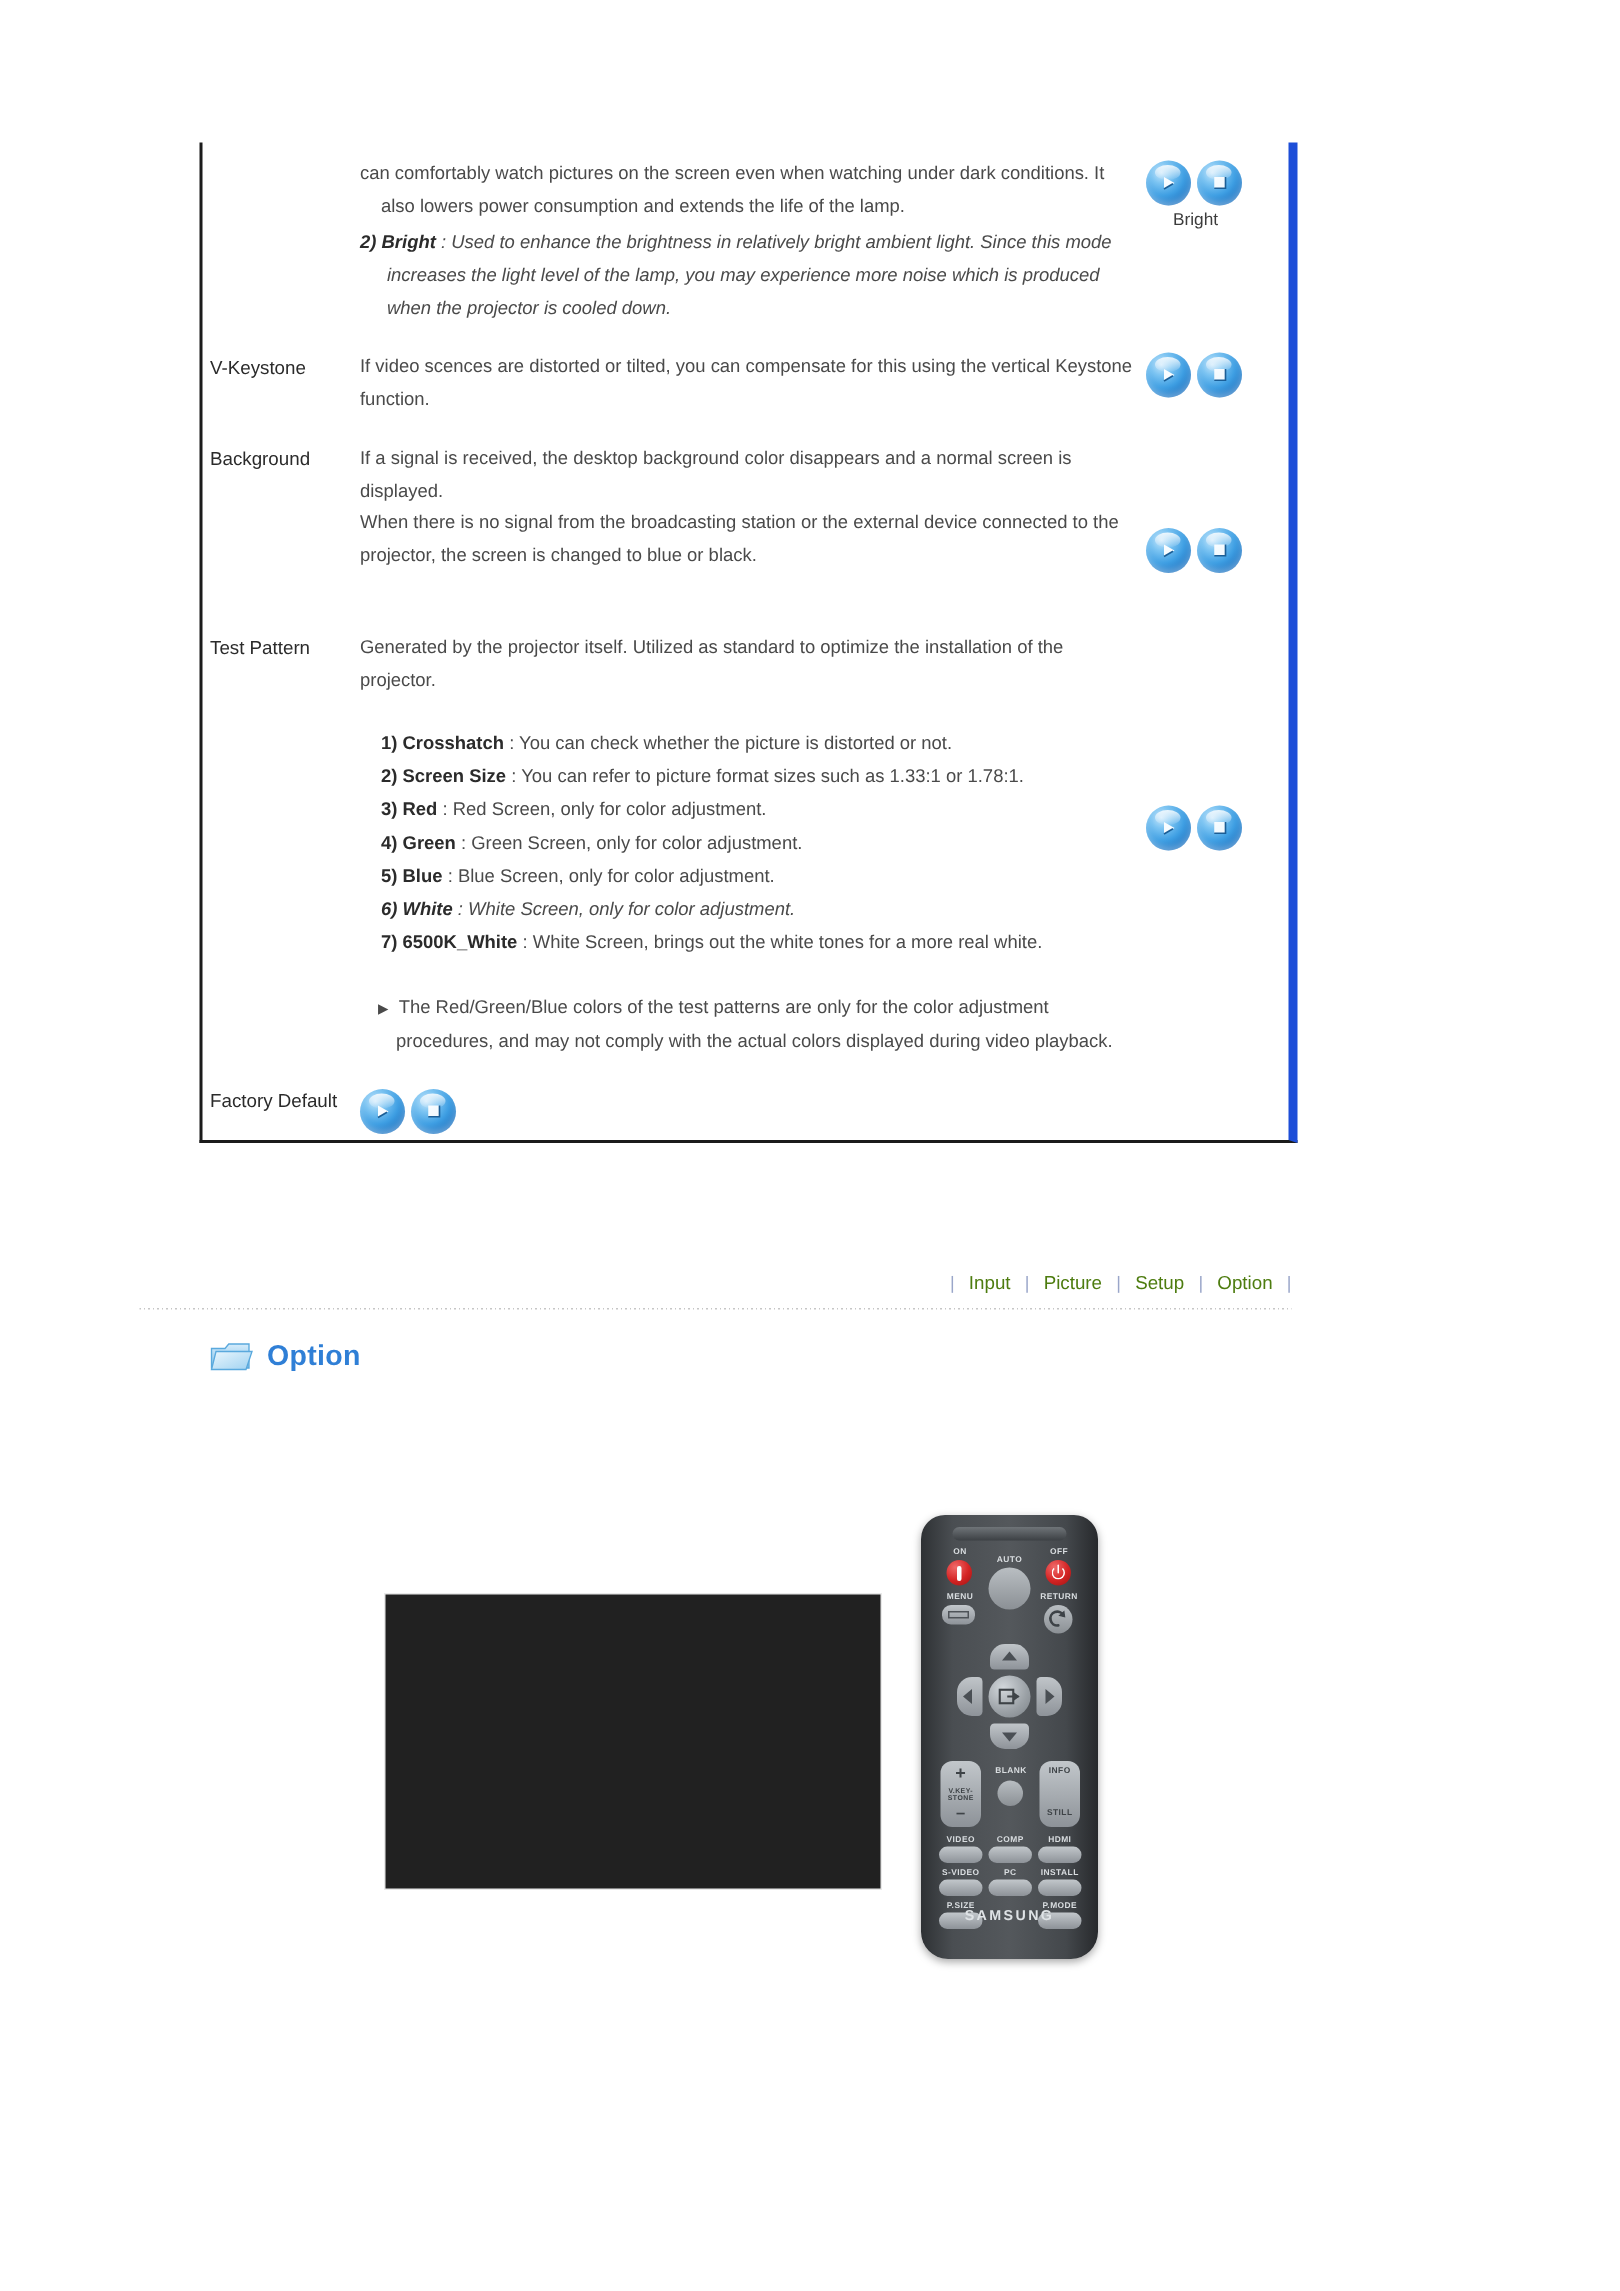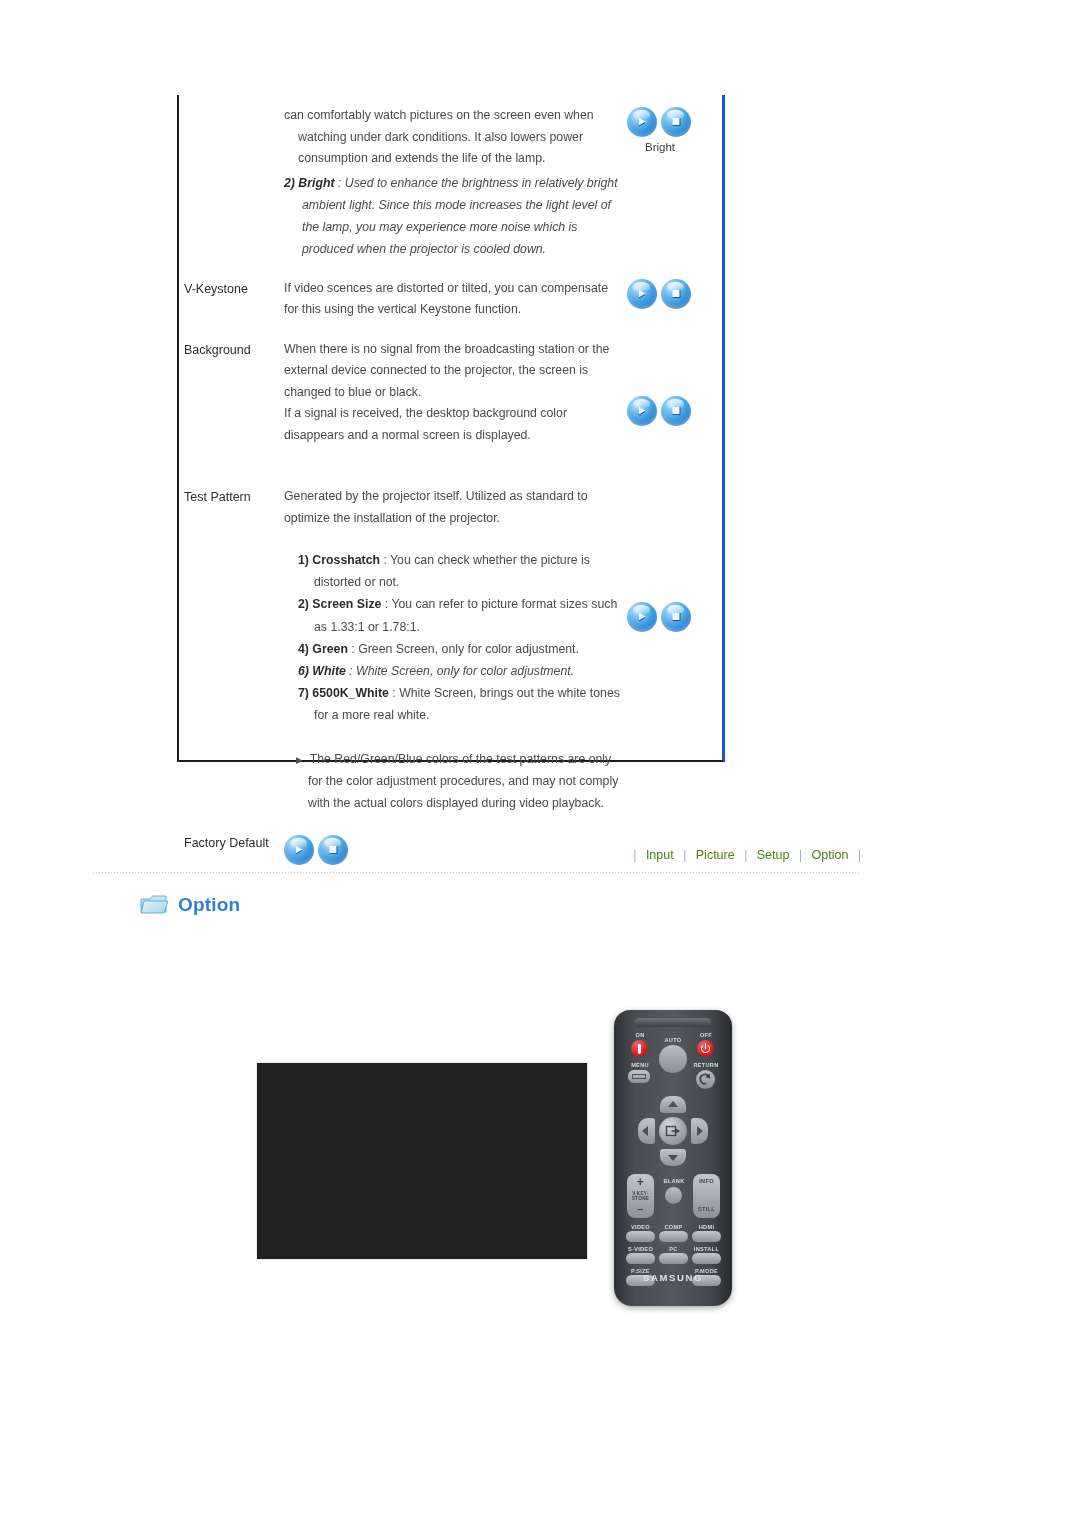--- a/index.html
+++ b/index.html
@@ -14,28 +14,27 @@
     font-family: "Liberation Sans", sans-serif;
     color: #3a3a3a;
     overflow: hidden;
   }
 
   
   .spec-table {
     position: absolute;
     left: 133px;
     top: 95px;
-    width: 548px;
+    width: 732px;
     height: 667px;
     border-left: 2px solid #1b1b1b;
-    border-right: 3px solid #1d4ed8;
+    border-right: 6px solid #1d4ed8;
     border-bottom: 2px solid #1b1b1b;
     box-sizing: border-box;
     background: #fff;
-    margin-left: 44px;
   }
   .spec-rows {
     position: relative;
     width: 100%;
     height: 100%;
   }
   .spec-row {
     display: flex;
     width: 100%;
     box-sizing: border-box;
@@ -345,22 +344,22 @@
             </span>
         </div>
       </div>
     </div>
 
     <div class="gap-m"></div>
 
     <div class="spec-row">
       <div class="col-label">Background</div>
       <div class="col-body">
+        <div>If a signal is received, the desktop background color disappears and a normal screen is displayed.</div>
         <div>When there is no signal from the broadcasting station or the external device connected to the projector, the screen is changed to blue or black.</div>
-        <div>If a signal is received, the desktop background color disappears and a normal screen is displayed.</div>
         <div style="height:22px;"></div>
       </div>
       <div class="col-icons">
         <div class="icon-pair" style="margin-top:57px;">
           <span class="bluebtn">
               <span class="glyph">
                 <svg width="14" height="14" viewBox="0 0 14 14">
                   <polygon points="4,3 11,7 4,11" fill="#ffffff" opacity="0.95"></polygon>
                   <path d="M4,11 L10,7.5" stroke="#1b5e96" stroke-width="1.1" fill="none"></path>
                 </svg>
@@ -386,21 +385,27 @@
         <div>Generated by the projector itself. Utilized as standard to optimize the installation of the projector.</div>
         <div style="height:20px;"></div>
         <div class="numlist">
           <div class="li" style="line-height:22.2px;">
             <span class="strong">1)</span><span>&nbsp;</span><span class="strong">Crosshatch</span><span> : </span><span>You can check whether the picture is distorted or not.</span>
           </div>
           <div class="li" style="line-height:22.2px;">
             <span class="strong">2)</span><span>&nbsp;</span><span class="strong">Screen Size</span><span> : </span><span>You can refer to picture format sizes such as 1.33:1 or 1.78:1.</span>
           </div>
           <div class="li" style="line-height:22.2px;">
+            <span class="strong">3)</span><span>&nbsp;</span><span class="strong">Red</span><span> : </span><span>Red Screen, only for color adjustment.</span>
+          </div>
+          <div class="li" style="line-height:22.2px;">
             <span class="strong">4)</span><span>&nbsp;</span><span class="strong">Green</span><span> : </span><span>Green Screen, only for color adjustment.</span>
+          </div>
+          <div class="li" style="line-height:22.2px;">
+            <span class="strong">5)</span><span>&nbsp;</span><span class="strong">Blue</span><span> : </span><span>Blue Screen, only for color adjustment.</span>
           </div>
           <div class="li" style="line-height:22.2px;font-style:italic;">
             <span class="strong">6)</span><span>&nbsp;</span><span class="strong">White</span><span> : </span><span>White Screen, only for color adjustment.</span>
           </div>
           <div class="li" style="line-height:22.2px;">
             <span class="strong">7)</span><span>&nbsp;</span><span class="strong">6500K_White</span><span> : </span><span>White Screen, brings out the white tones for a more real white.</span>
           </div>
         </div>
         <div style="height:22px;"></div>
         <div class="bullet-block" style="padding-left:24px;text-indent:-12px;">

